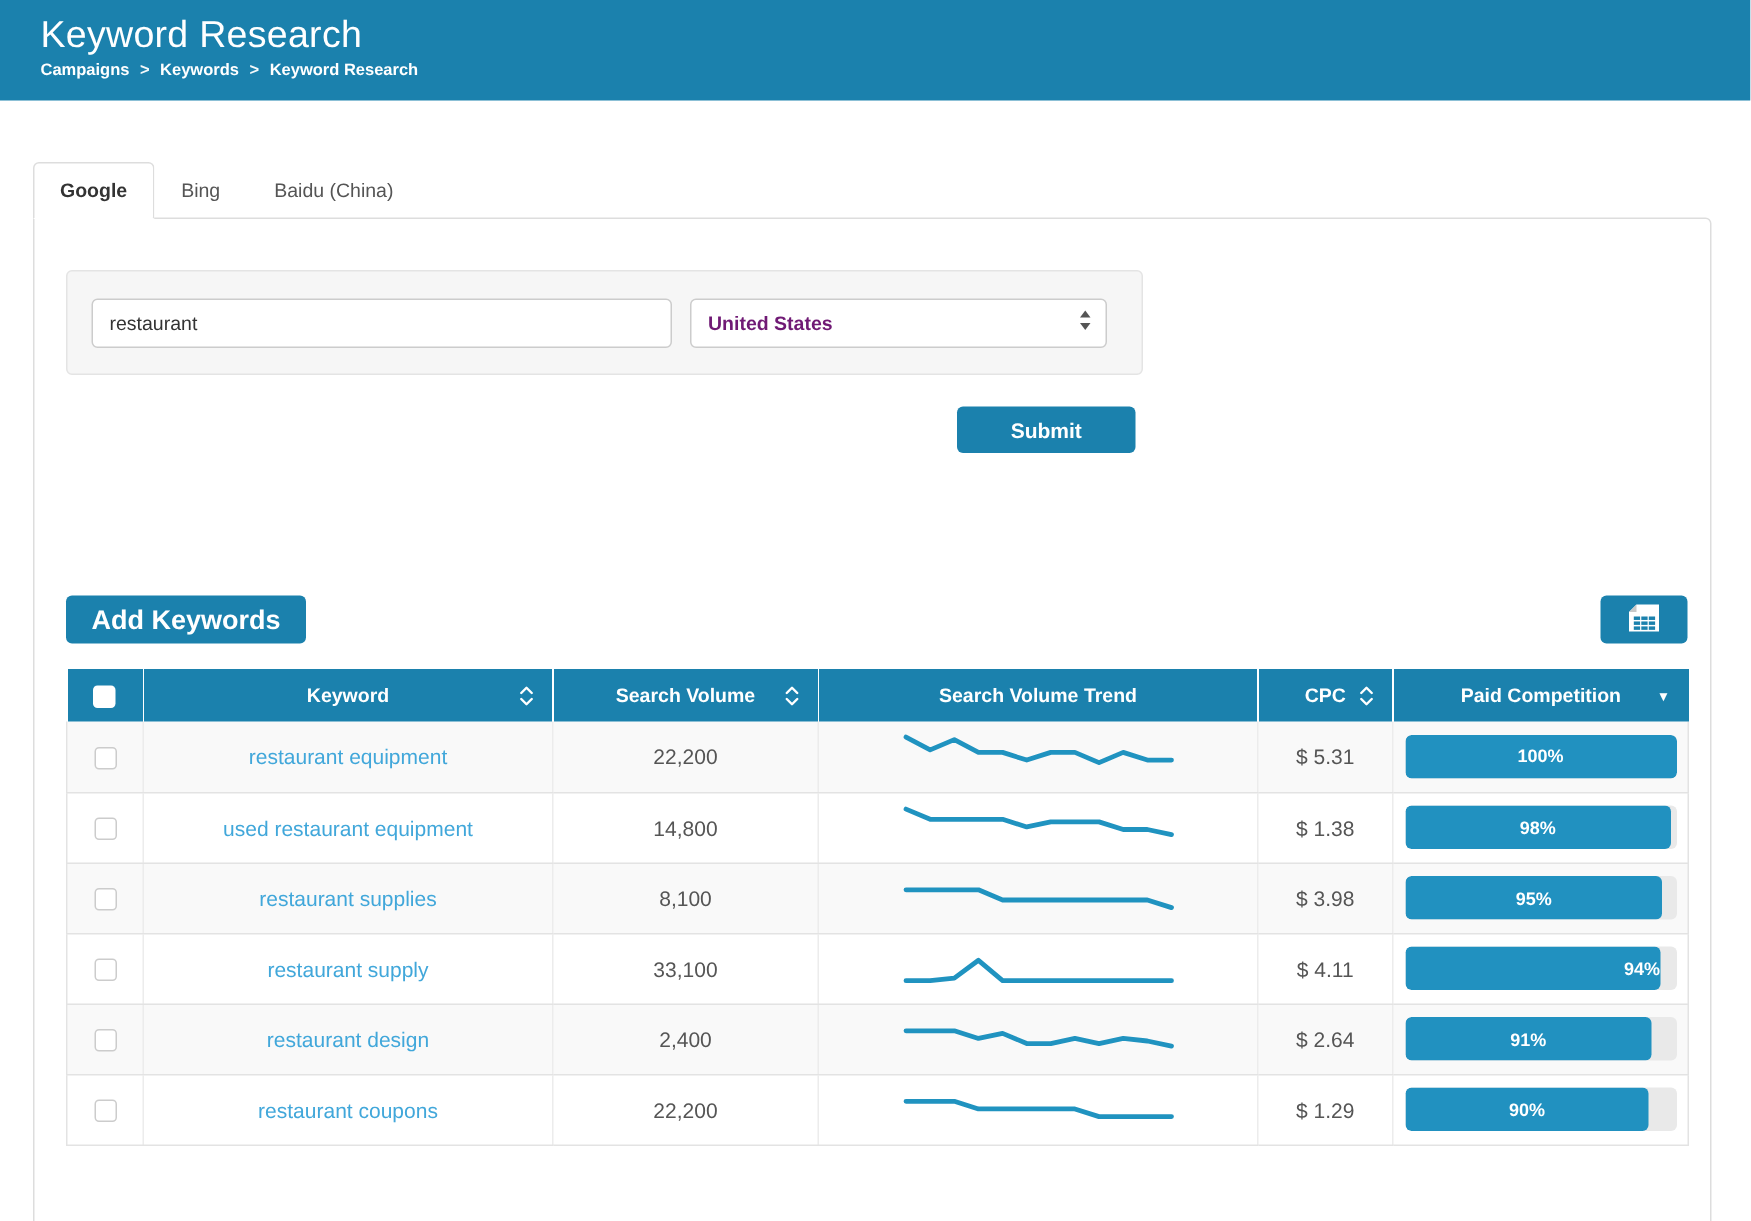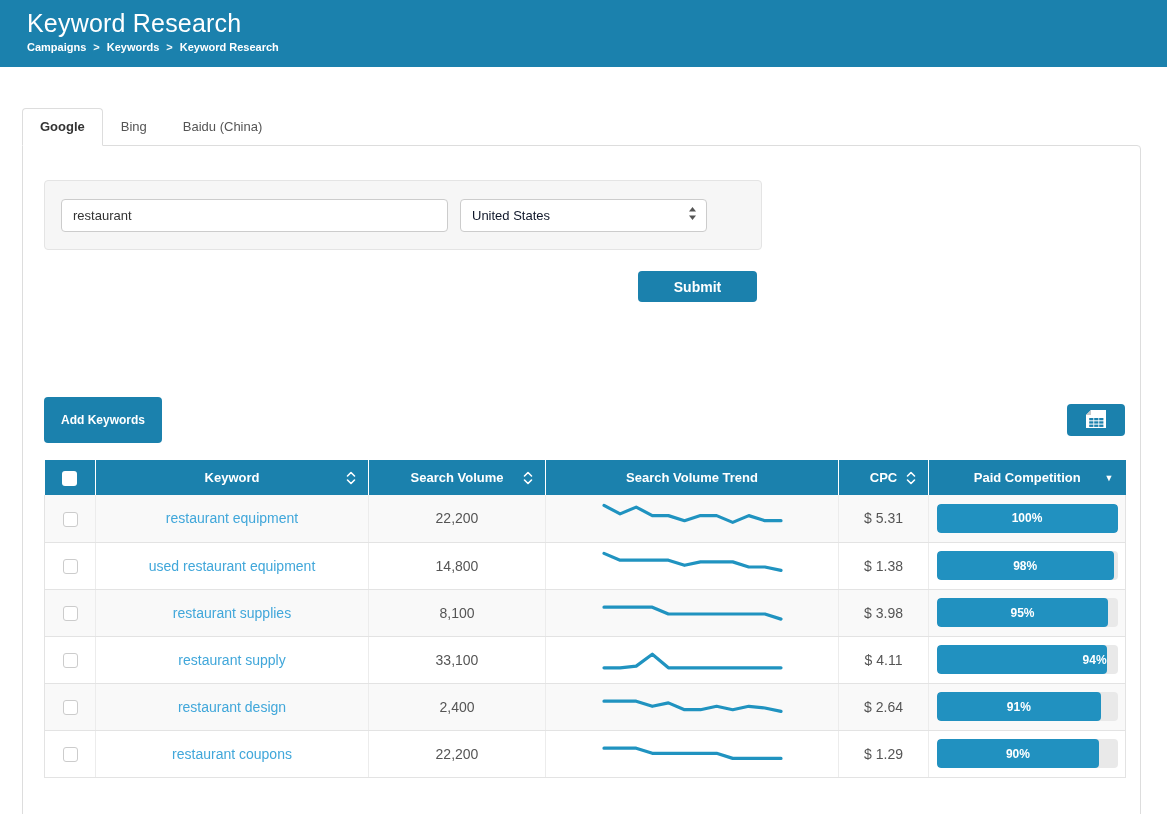--- a/index.html
+++ b/index.html
@@ -37,33 +37,33 @@
   
   .search-form{
     width:718px;height:70px;background:#f6f6f6;border:1px solid #e4e4e4;border-radius:4px;
     display:flex;align-items:center;padding:0 16px;gap:12px;
   }
   .keyword-input{
     width:387px;height:33px;border:1px solid #ccc;border-radius:4px;padding:0 11px;
     font-size:13px;color:#333;font-family:"Liberation Sans",sans-serif;background:#fff;outline:none;
   }
   .country-select{
-    width:247px;height:33px;border:1px solid #ccc;border-radius:4px;background:#fff;
+    width:278px;height:33px;border:1px solid #ccc;border-radius:4px;background:#fff;
     display:flex;align-items:center;justify-content:space-between;padding:0 9px 0 11px;
-    font-size:13px;color:#0f172a;cursor:pointer;
+    font-size:13px;color:#701a75;cursor:pointer;font-weight:bold;
   }
   .submit-row{width:718px;margin-top:21px;display:flex;justify-content:flex-end;}
   .btn{
     background:var(--accent);color:#fff;border:none;border-radius:4px;cursor:pointer;
     font-family:"Liberation Sans",sans-serif;font-weight:600;
   }
   .submit-btn{width:119px;height:31px;font-size:14px;margin-right:5px;}
   
   .toolbar{width:1081px;margin-top:95px;display:flex;justify-content:space-between;align-items:center;}
-  .add-keywords-btn{height:46px;padding:0 17px;font-size:12px;}
+  .add-keywords-btn{height:32px;padding:0 17px;font-size:18px;}
   .export-btn{width:58px;height:32px;display:flex;align-items:center;justify-content:center;}
   
   table.kw-table{width:1081px;margin-top:17px;border-collapse:collapse;table-layout:fixed;}
   .kw-table thead th{
     background:var(--accent);color:#fff;font-size:13px;font-weight:bold;height:35px;
     border-right:1px solid rgba(255,255,255,.45);position:relative;text-align:center;padding:0;
   }
   .kw-table thead th:last-child{border-right:none;}
   .sort-icon{position:absolute;right:12px;top:50%;transform:translateY(-50%);display:flex;align-items:center;}
   .sort-desc{font-size:9px;color:#fff;}

